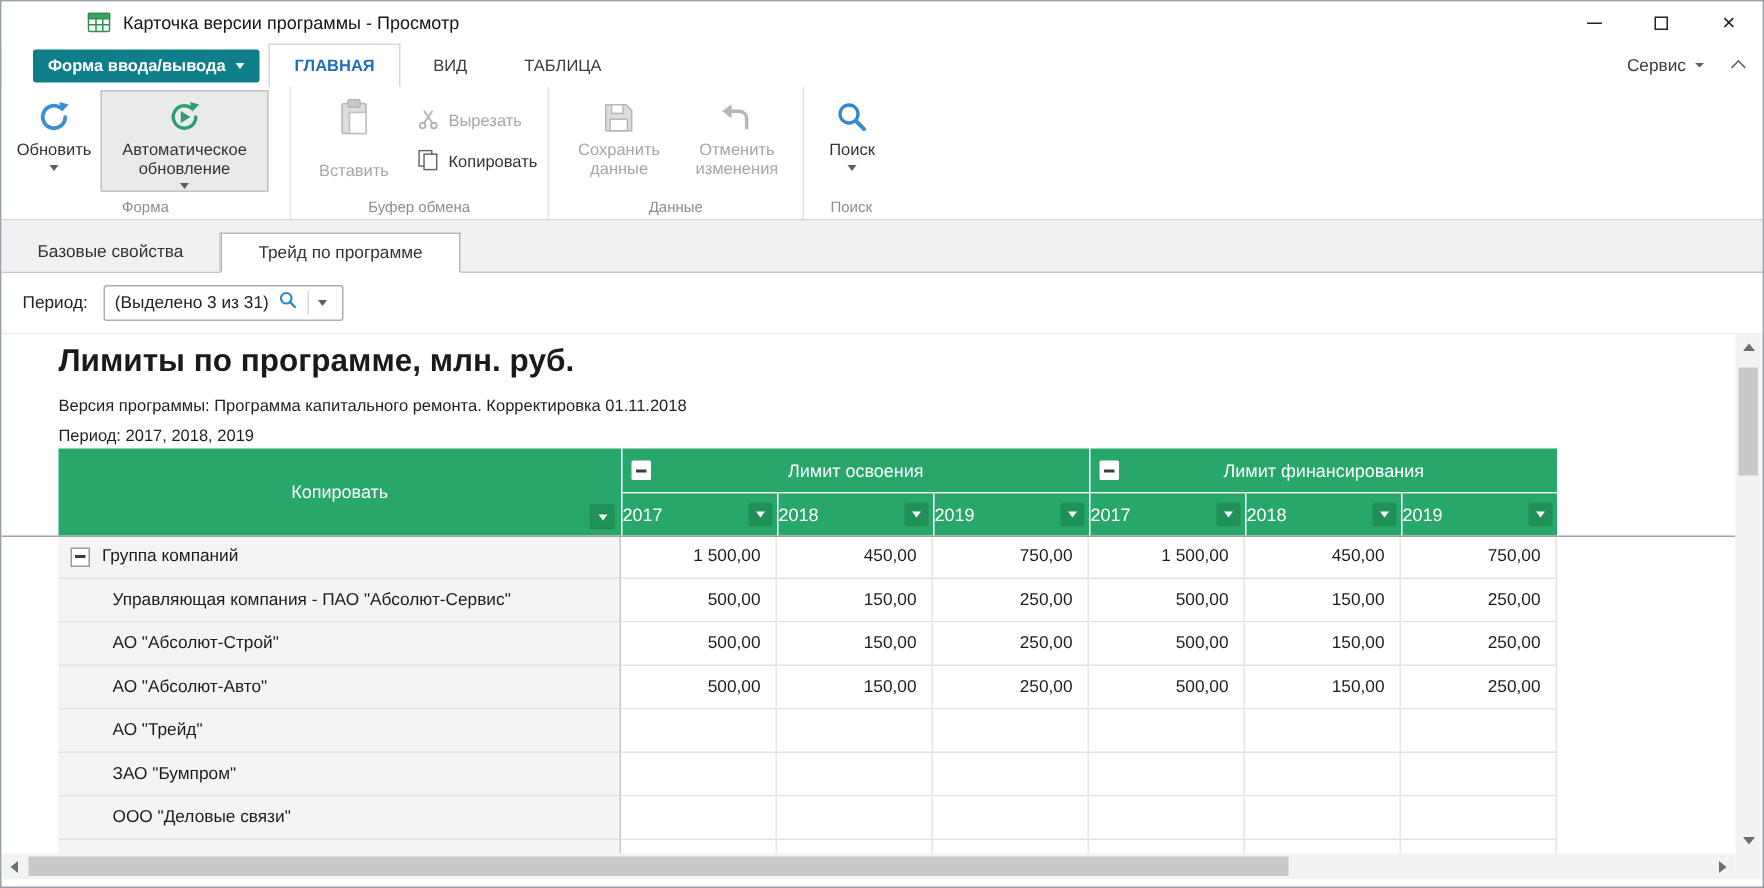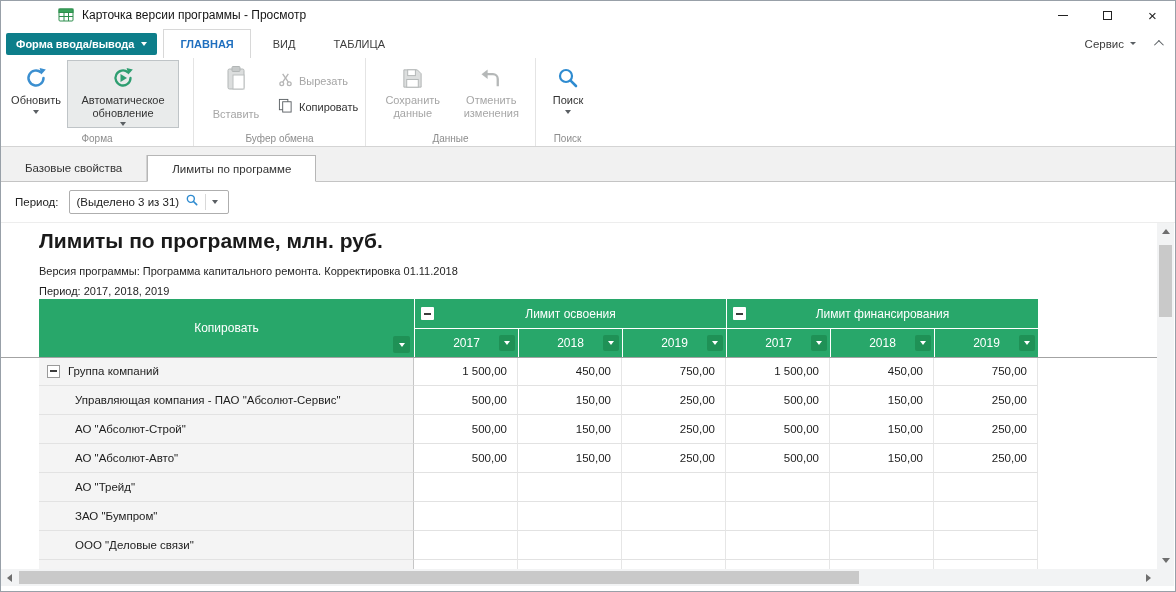--- a/index.html
+++ b/index.html
@@ -11,21 +11,21 @@
   .titlebar { position:absolute; top:0; left:0; right:0; height:28px; display:flex; align-items:center; background:#fff;padding-left:48px; }
   .app-icon { margin-left:9px; width:16px; height:16px; display:flex; }
   .title-text { margin-left:8px; font-size:12px; color:#141414; }
   .win-controls { margin-left:auto; display:flex; height:100%; }
   .win-btn { width:45px; height:100%; display:flex; align-items:center; justify-content:center; color:#222; cursor:default; }
   .glyph-min { width:10px; height:1px; background:#222; display:inline-block; }
   .glyph-max { width:9px; height:9px; border:1px solid #222; display:inline-block; }
   .glyph-close { font-size:15px; line-height:1; }
 
   
-  .ribbon-tabs { position:absolute; top:28px; left:0; right:0; height:29px; background:#fff; display:flex; align-items:center; }
+  .ribbon-tabs { position:absolute; top:28px; left:16px; right:0; height:29px; background:#fff; display:flex; align-items:center; }
   .app-button { margin-left:5px; height:22px; background:#0d7e8a; color:#fff; font-weight:bold; font-size:11px; padding:0 10px; border-radius:2px; display:flex; gap:7px; align-items:center; }
   .tri { width:0; height:0; display:inline-block; }
   .tri.down-w { border-left:3.5px solid transparent; border-right:3.5px solid transparent; border-top:4px solid #fff; }
   .tri.down-g { border-left:3.5px solid transparent; border-right:3.5px solid transparent; border-top:4px solid #5a5f63; }
   .tri.down-xs { border-left:3px solid transparent; border-right:3px solid transparent; border-top:3.5px solid #5a5f63; }
   .rtab { margin-left:6px; padding:0 16px; font-size:11px; color:#3c3c3c; height:29px; display:flex; align-items:center; }
   .rtab.active { color:#1f6fbf; font-weight:bold; background:#fff; border:1px solid #d8d8d8; border-bottom:none; }
   .rt-spacer { flex:1; }
   .service { display:flex; align-items:center; gap:6px; font-size:11.5px; color:#3c3c3c; margin-right:18px; }
   .collapse-chev { margin-right:14px; display:flex; align-items:center; }
@@ -68,21 +68,21 @@
   .grid { position:absolute; left:38px; top:76px; width:999px; }
   .thead { display:flex; height:58px; }
   .org-head { width:375px; background:var(--green); position:relative; color:#fff; display:flex; align-items:center; justify-content:center; font-size:12px; }
   .thead-right { width:624px; display:flex; flex-direction:column; }
   .group-row { display:flex; height:30px; }
   .group-cell { width:312px; background:var(--green); position:relative; display:flex; align-items:center; border-left:1px solid #fff; border-bottom:1px solid #fff; }
   .gtitle { position:absolute; left:0; right:0; text-align:center; color:#fff; font-size:12px; }
   .minus-box { position:absolute; left:6px; width:13px; height:13px; background:#fff; border-radius:1px; display:flex; align-items:center; justify-content:center; z-index:1; }
   .minus-line { width:7px; height:2px; background:#3d3d3d; display:inline-block; }
   .year-row { display:flex; height:28px; }
-  .year-cell { width:104px; background:var(--green); color:#fff; display:flex; align-items:center; justify-content:center; position:relative; border-left:1px solid #fff; font-size:12px; }
+  .year-cell { width:104px; background:var(--green); color:#fff; display:flex; align-items:center; justify-content:flex-start; position:relative; border-left:1px solid #fff; font-size:12px; }
   .filter-box { position:absolute; right:3px; top:50%; transform:translateY(-50%); width:16px; height:16px; background:#1f9156; border-radius:2px; display:flex; align-items:center; justify-content:center; }
   .filter-box .tri.down-w { border-top-color:#fff; }
   .org-filter { position:absolute; right:4px; bottom:4px; top:auto; transform:none; width:17px; height:17px; }
 
   .tbody { }
   .trow { display:flex; height:29px; }
   .tcell { border-bottom:1px solid #e2e2e2; display:flex; align-items:center; font-size:11.5px; color:#1c1c1c; }
   .tcell.org { width:375px; background:#f4f4f4; border-right:1px solid #c6c6c6; padding-left:8px; }
   .tcell.org.level1 { padding-left:36px; }
   .tcell.val { width:104px; background:#fff; border-right:1px solid #e6e6e6; justify-content:flex-end; padding-right:10px; }
@@ -258,21 +258,21 @@
           <span class="tri down-g bcaret"></span>
         </div>
       </div>
       <div class="rgroup-label">Поиск</div>
     </div>
 
   </div>
 
   <div class="page-tabs">
     <div class="ptab">Базовые свойства</div>
-    <div class="ptab active">Лимиты по программе</div>
+    <div class="ptab active">Трейд по программе</div>
   </div>
 
   <div class="period-bar">
     <span class="period-label">Период:</span>
     <div class="period-combo">
       <span class="period-value">(Выделено 3 из 31)</span>
       <span>
         <svg width="14" height="14" viewBox="0 0 24 24">
           <circle cx="10" cy="10" r="6" fill="none" stroke="#2e8bd0" stroke-width="2.4"></circle>
           <line x1="14.6" y1="14.6" x2="20" y2="20" stroke="#2e8bd0" stroke-width="2.8" stroke-linecap="round"></line>

